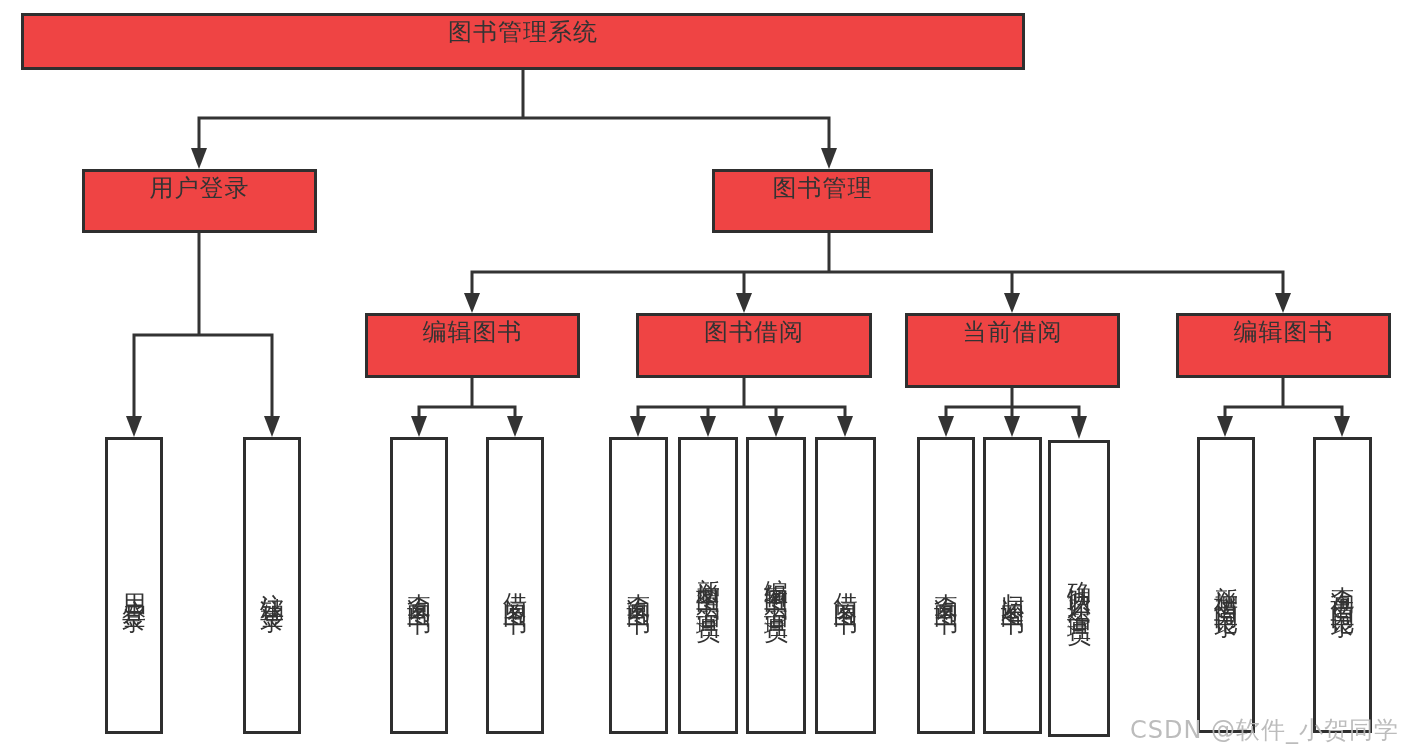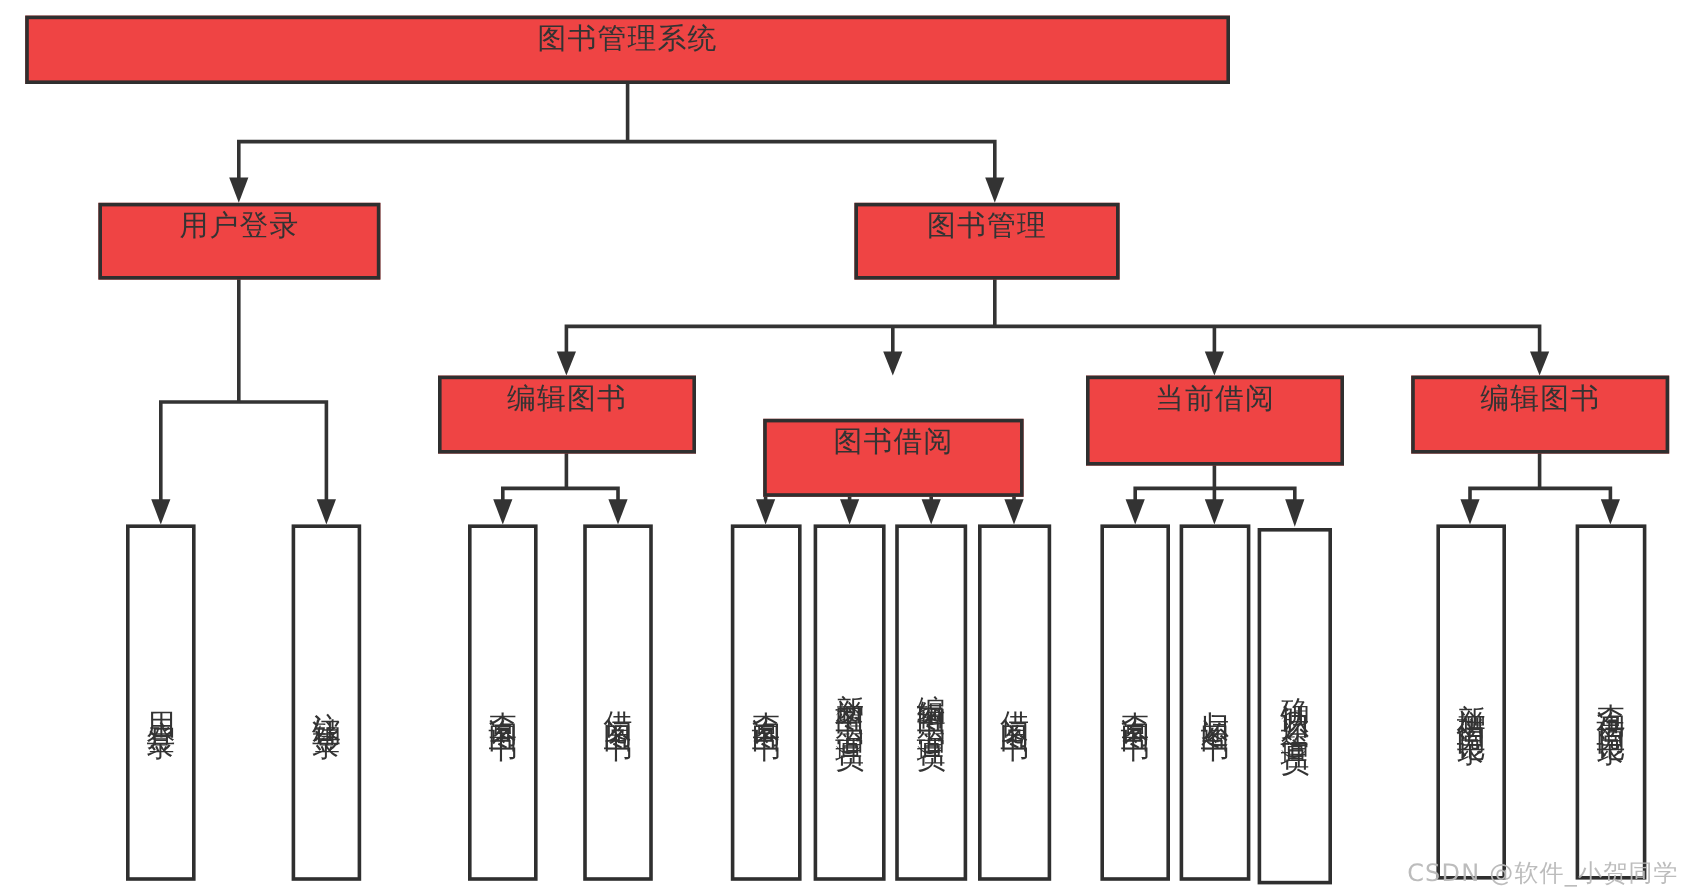--- a/index.html
+++ b/index.html
@@ -47,21 +47,21 @@
     text-orientation: mixed;
     font-size: 24px;
     letter-spacing: 6px;
     line-height: 1;
     color: #333333;
   }
   .watermark {
     position: absolute;
     right: 6px;
     top: 714px;
-    font-size: 20px;
+    font-size: 24px;
     color: #b9b9b9;
     letter-spacing: 1px;
     z-index: 3;
     opacity: 0.95;
   }
 </style>
 </head>
 <body>
 
 <div class="diagram">
@@ -120,21 +120,21 @@
   <div class="node" style="left:82px; top:169px; width:235px; height:64px;">
     <span>用户登录</span>
   </div>
   <div class="node" style="left:712px; top:169px; width:221px; height:64px;">
     <span>图书管理</span>
   </div>
 
   <div class="node" style="left:365px; top:313px; width:215px; height:65px;">
     <span>编辑图书</span>
   </div>
-  <div class="node" style="left:636px; top:313px; width:217px; height:65px;margin-top:36px;">
+  <div class="node" style="left:636px; top:313px; width:236px; height:65px;">
     <span>图书借阅</span>
   </div>
   <div class="node" style="left:905px; top:313px; width:215px; height:75px;">
     <span>当前借阅</span>
   </div>
   <div class="node" style="left:1176px; top:313px; width:215px; height:65px;">
     <span>编辑图书</span>
   </div>
 
   <div class="vnode" style="left:105px; top:437px; width:58px; height:297px;">

